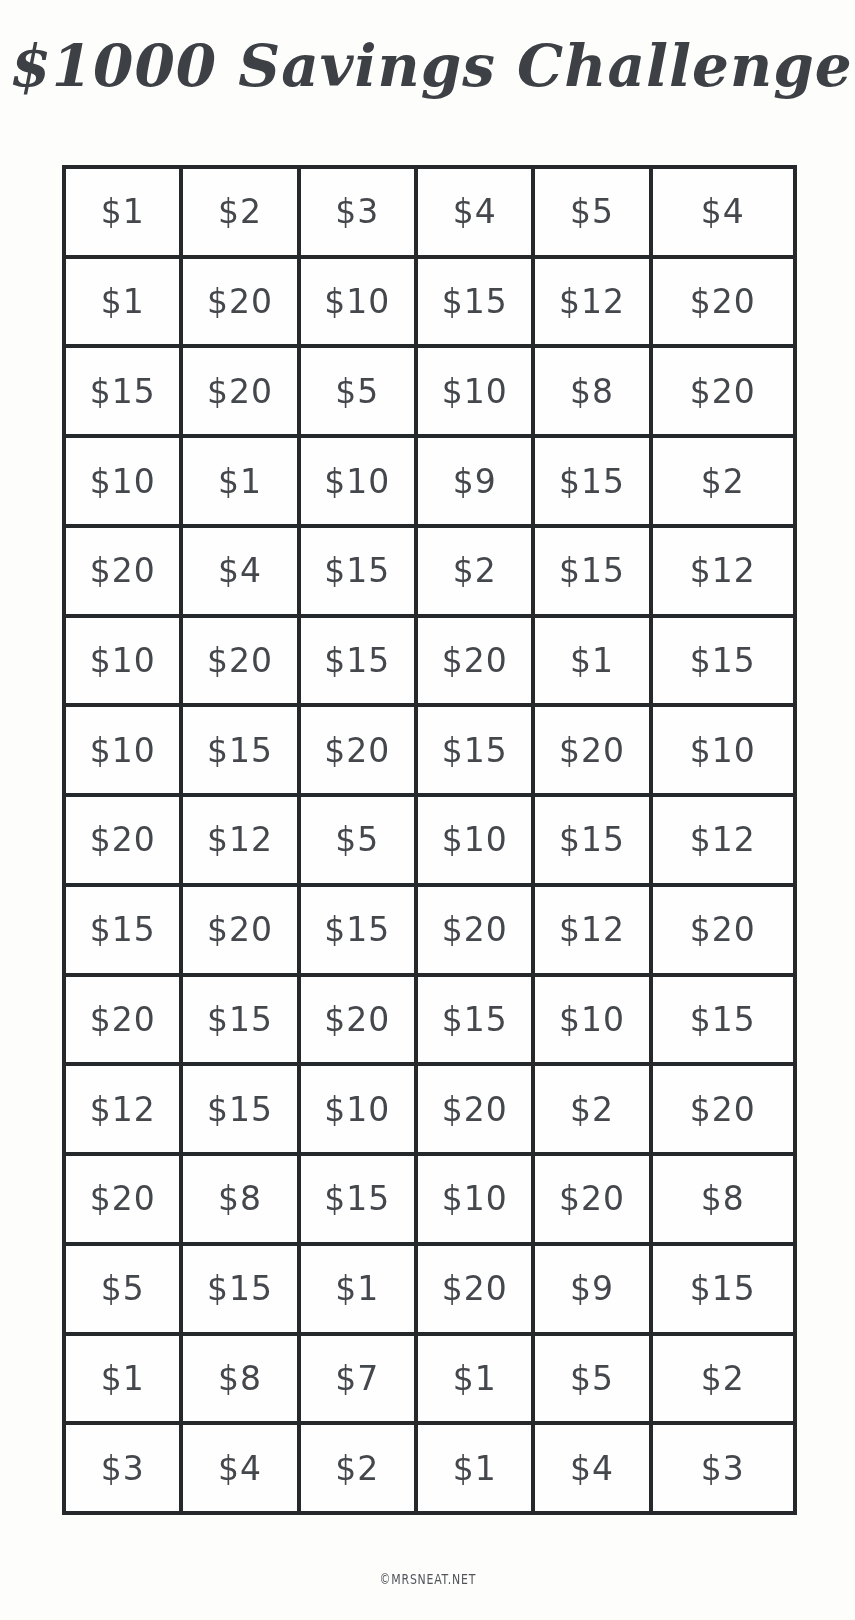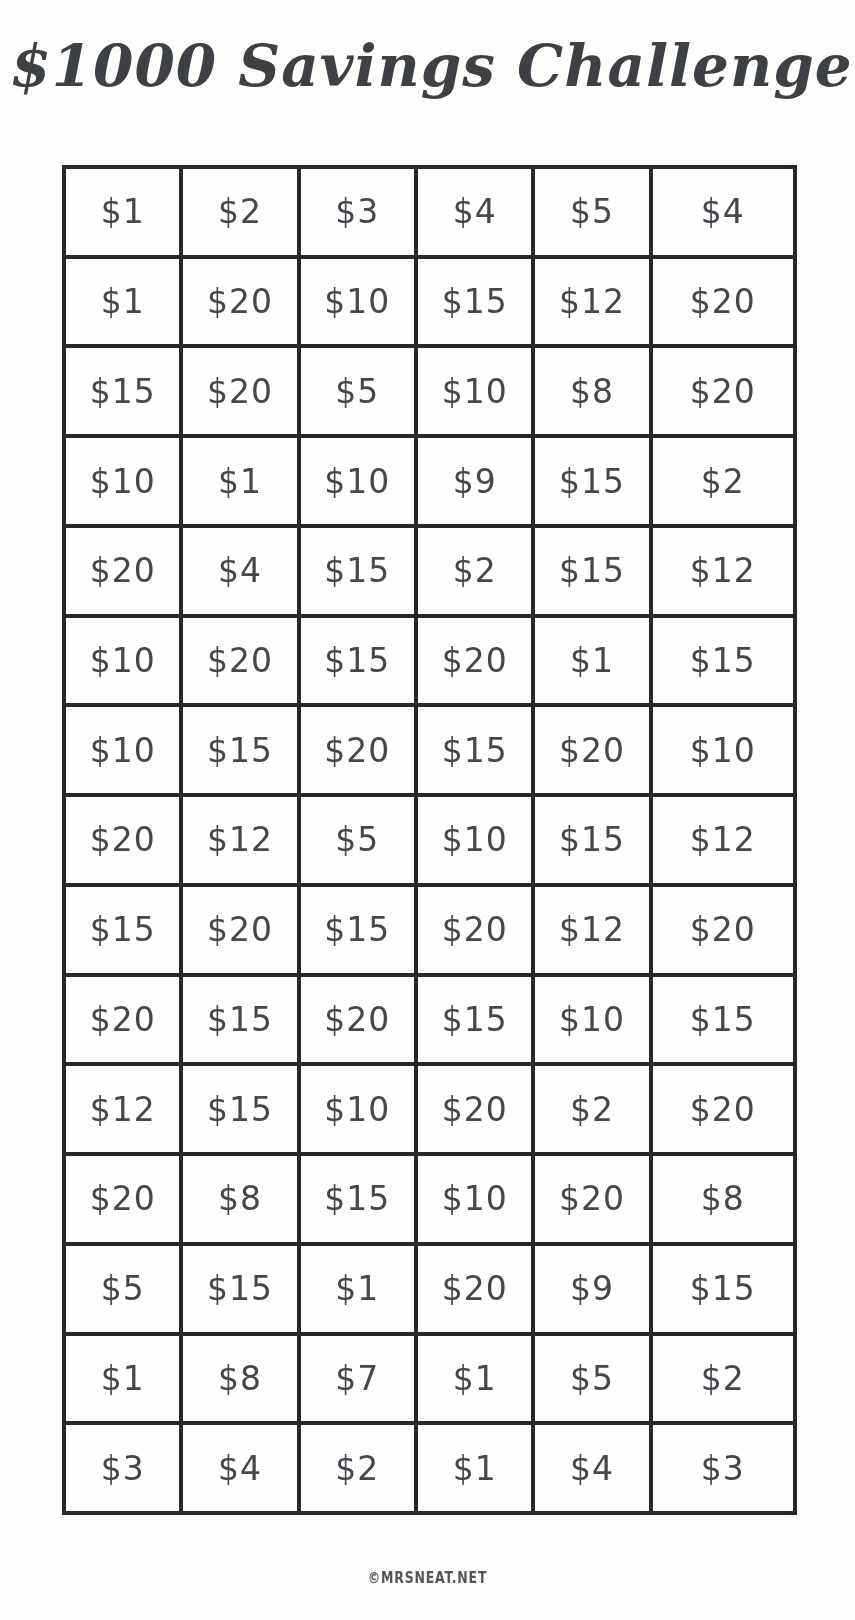--- a/index.html
+++ b/index.html
@@ -52,22 +52,22 @@
     letter-spacing: 1px;
     color: var(--cell-color, #44474c);
     background: #fefefe;
   }
   .footer {
     position: absolute;
     bottom: 33px;
     left: 0;
     width: 100%;
     text-align: center;
-    font-size: 16px;
-    font-weight: bold;
+    font-size: 14px;
+    font-weight: normal;
     letter-spacing: 1px;
     color: var(--footer-color, #515459);
   }
   .footer span {
     display: inline-block;
     transform: scaleX(0.78);
   }
 </style>
 </head>
 <body>

